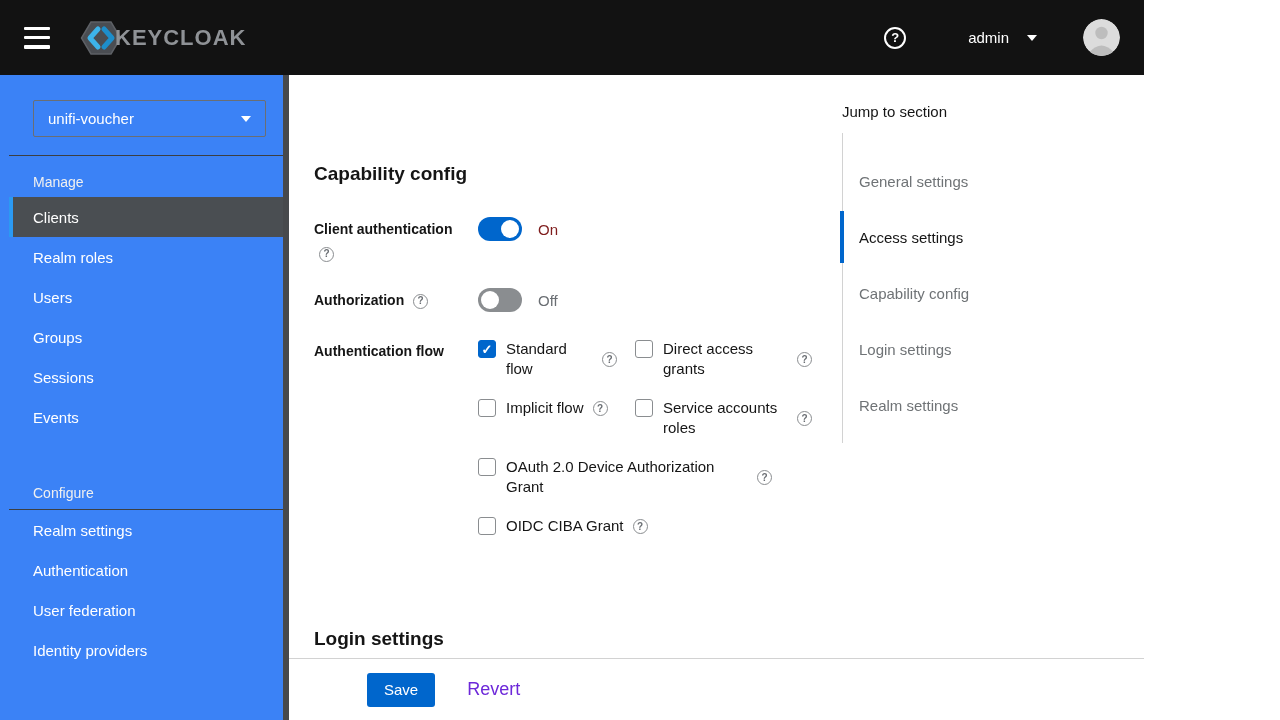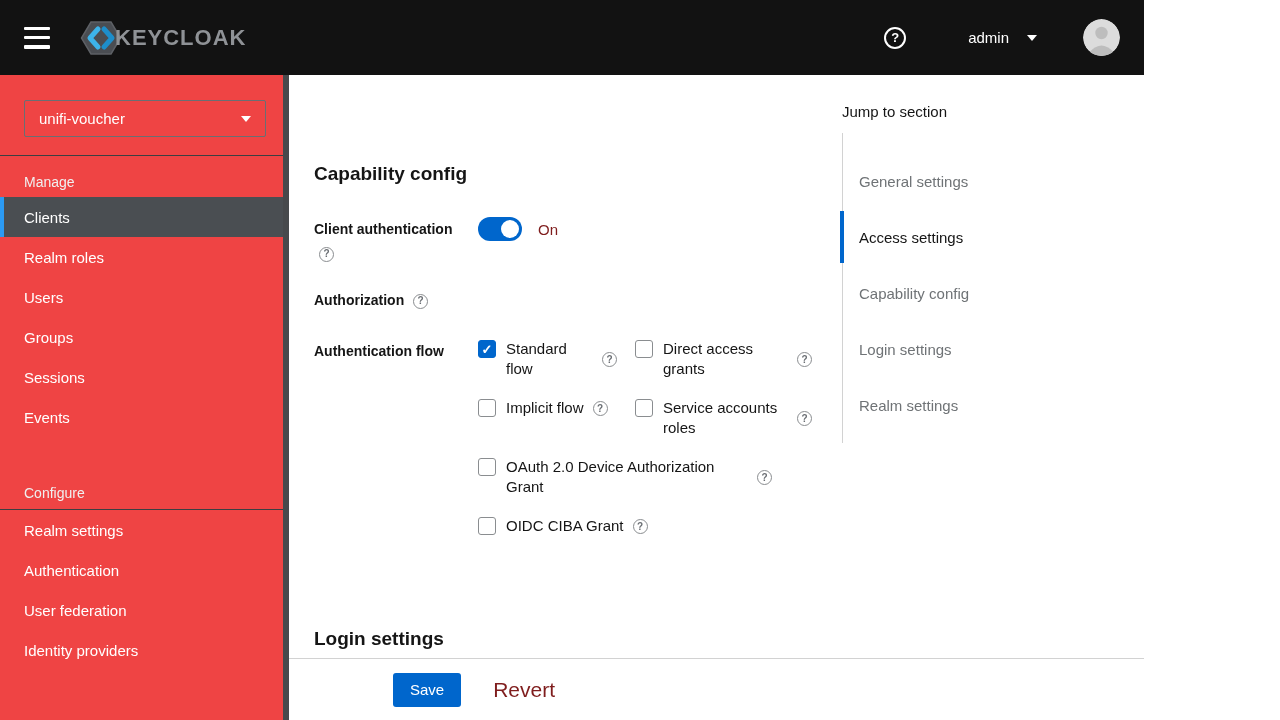--- a/index.html
+++ b/index.html
@@ -23,22 +23,22 @@
   .user-menu { background:none; border:none; cursor:pointer; display:flex; align-items:center;
     color:#fff; font-size:15px; margin-right:46px; }
   .caret-down { width:0; height:0; border-left:5.5px solid transparent;
     border-right:5.5px solid transparent; border-top:6px solid #fff; margin-left:18px; }
   .avatar { width:37px; height:37px; border-radius:50%; overflow:hidden; cursor:pointer; }
 
   
   .page { flex:1; display:flex; min-height:0; }
 
   
-  .sidebar { width:289px; flex:none; background:#ef4444; position:relative; color:#fff;
-    overflow:hidden; }
+  .sidebar { width:289px; flex:none; background:#3b82f6; position:relative; color:#fff;
+    overflow:hidden;padding-left:9px; }
   .sidebar-scrollbar { position:absolute; top:0; right:0; width:6px; height:100%;
     background:#47494c; cursor:pointer; }
   .realm-wrap { padding:25px 23px 18px 24px; border-bottom:1px solid #3c3f42; }
   .realm-selector { width:100%; height:37px; background:transparent; border:1px solid #6a6e73;
     border-radius:2px; color:#fff; font-size:15px; font-family:inherit; display:flex;
     align-items:center; padding:0 14px; cursor:pointer; }
   .realm-selector .caret-down { margin-left:auto; border-top-width:6px; }
   .nav-label { font-size:14px; color:#f0f0f0; margin:18px 0 7px 24px; }
   .nav-label.second { margin-top:48px; }
   .nav-divider { border:none; border-top:1px solid #3c3f42; margin:8px 0 0 0; }
@@ -98,24 +98,24 @@
   .jump-title { font-size:15px; color:#151515; margin-bottom:13px; }
   .jump-list { border-left:1px solid #d2d2d2; padding:20px 0 10px 0; }
   .jump-item { display:flex; align-items:center; height:56px; padding-left:16px;
     font-size:15px; color:#6f7376; text-decoration:none; cursor:pointer; position:relative; }
   .jump-item.active { color:#151515; }
   .jump-item.active::before { content:""; position:absolute; left:-3px; top:2px; bottom:2px;
     width:4px; background:#0066cc; }
 
   
   .action-bar { flex:none; height:62px; border-top:1px solid #d2d2d2; background:#fff;
-    display:flex; align-items:center; padding-left:104px; }
+    display:flex; align-items:center; padding-left:78px; }
   .save-btn { background:#0066cc; color:#fff; border:none; border-radius:3px; height:34px;
     padding:0 17px; font-size:15px; font-family:inherit; cursor:pointer; }
-  .revert-link { color:#7f1d1d; font-size:21px; text-decoration:none; margin-left:32px;
+  .revert-link { color:#6d28d9; font-size:18px; text-decoration:none; margin-left:32px;
     cursor:pointer; }
 </style>
 </head>
 <body>
 
 <div class="app">
 
   <header class="masthead">
     <button class="hamburger">
       <span class="bar"></span>
@@ -194,20 +194,26 @@
             </div>
           </div>
 
           <div class="form-row row-authz">
             <div class="form-label">
               <span>Authorization</span>
               <span class="help">
                   <span>?</span>
                 </span>
             </div>
+            <div class="form-control">
+              <div class="toggle off">
+                <span class="knob"></span>
+              </div>
+              <span class="toggle-state off">Off</span>
+            </div>
           </div>
 
           <div class="form-row row-flow">
             <div class="form-label">
               <span>Authentication flow</span>
             </div>
             <div class="checkbox-grid">
 
               <label class="cb-item gap-help">
                 <span class="checkbox checked">

